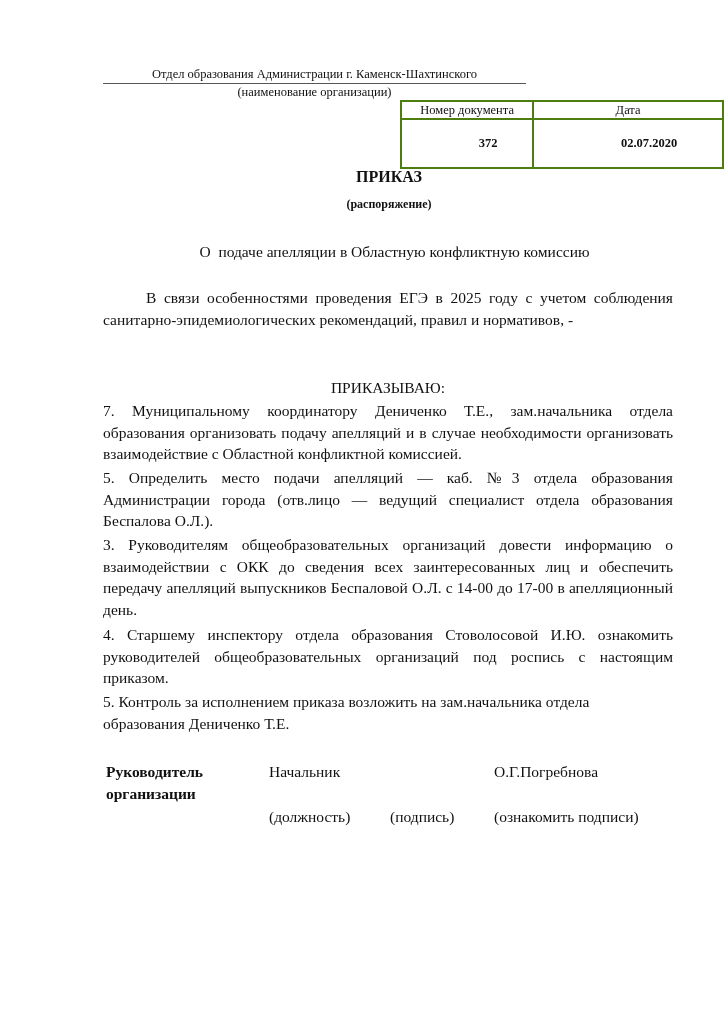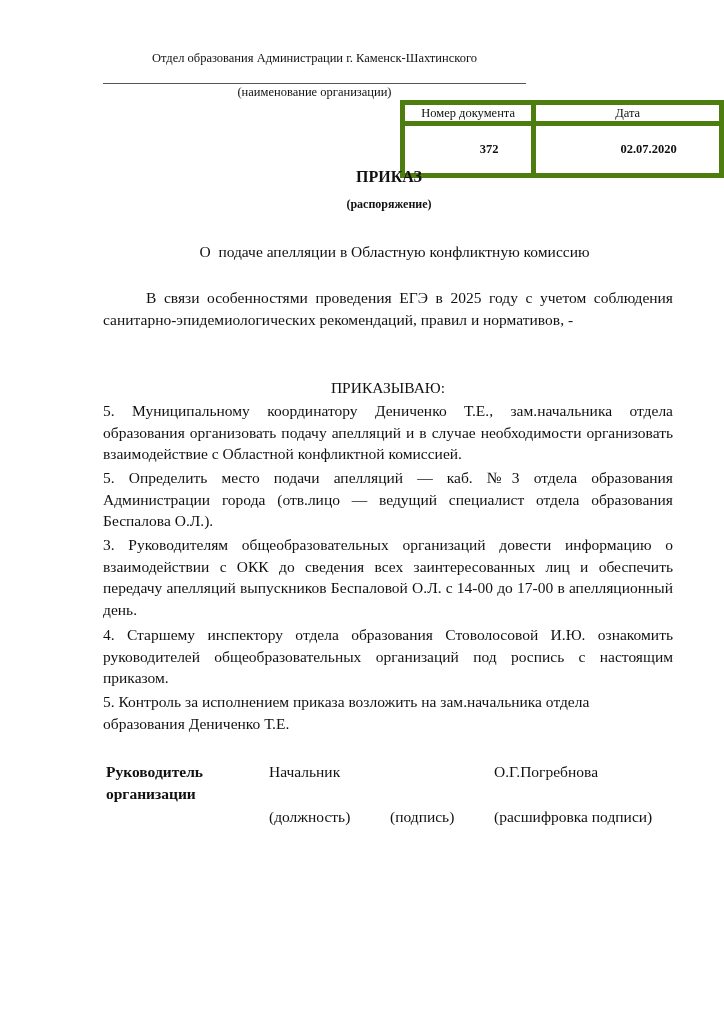--- a/index.html
+++ b/index.html
@@ -11,21 +11,21 @@
       width: 724px;
       height: 1024px;
       position: relative;
       overflow: hidden;
       font-family: "Liberation Serif", "DejaVu Serif", serif;
       color: #111111;
     }
     .abs { position: absolute; }
 
     .org-name {
-      left: 103px; top: 51px; width: 423px;
+      left: 103px; top: 67px; width: 423px;
       text-align: center;
       font-size: 12.5px;
       line-height: 15px;
     }
     .org-underline {
       left: 103px; top: 83px; width: 423px; height: 0;
       border-top: 1px solid #555;
     }
     .org-caption {
       left: 103px; top: 85px; width: 423px;
@@ -33,21 +33,21 @@
       font-size: 12.5px;
       line-height: 15px;
     }
 
     .doc-table {
       left: 400px; top: 100px;
       border-collapse: collapse;
       font-size: 12.5px;
     }
     .doc-table td {
-      border: 5px solid #4d7c0f;
+      border: 2px solid #4d7c0f;
       text-align: center;
       padding: 0;
     }
     .doc-table .head td { height: 16px; line-height: 16px; }
     .doc-table .vals td { height: 47px; font-weight: bold; font-size: 12.5px; padding-left: 42px; }
     .doc-table .c1 { width: 110px; }
     .doc-table .c2 { width: 174px; }
 
     .title {
       left: 0; top: 167px; width: 778px;
@@ -125,24 +125,24 @@
 </tbody>
   </table>
 
 <div class="abs title">ПРИКАЗ</div>
 <div class="abs subtitle">(распоряжение)</div>
 <div class="abs heading">О  подаче апелляции в Областную конфликтную комиссию</div>
 
 <div class="abs para intro">В связи особенностями проведения ЕГЭ в 2025 году с учетом соблюдения санитарно-эпидемиологических рекомендаций, правил и нормативов, -</div>
 <div class="abs order-word">ПРИКАЗЫВАЮ:</div>
 
-<div class="abs para item1">5. Муниципальному координатору Дениченко Т.Е., зам.начальника отдела образования организовать подачу апелляций и в случае необходимости организовать взаимодействие с Областной конфликтной комиссией.</div>
+<div class="abs para item1">7. Муниципальному координатору Дениченко Т.Е., зам.начальника отдела образования организовать подачу апелляций и в случае необходимости организовать взаимодействие с Областной конфликтной комиссией.</div>
 <div class="abs para item2">5. Определить место подачи апелляций — каб. №3 отдела образования Администрации города (отв.лицо — ведущий специалист отдела образования Беспалова О.Л.).</div>
 <div class="abs para item3">3. Руководителям общеобразовательных организаций довести информацию о взаимодействии с ОКК до сведения всех заинтересованных лиц и обеспечить передачу апелляций выпускников Беспаловой О.Л. с 14-00 до 17-00 в апелляционный день.</div>
 <div class="abs para item4">4. Старшему инспектору отдела образования Стоволосовой И.Ю. ознакомить руководителей общеобразовательных организаций под роспись с настоящим приказом.</div>
 <div class="abs para item5">5. Контроль за исполнением приказа возложить на зам.начальника отдела образования Дениченко Т.Е.</div>
 
 <div class="abs sig sig-role-label">Руководитель организации</div>
 <div class="abs sig sig-position">Начальник</div>
 <div class="abs sig sig-name">О.Г.Погребнова</div>
 <div class="abs sig sig-cap-position">(должность)</div>
 <div class="abs sig sig-cap-signature">(подпись)</div>
-<div class="abs sig sig-cap-decoding">(расшифровка подписи)</div>
+<div class="abs sig sig-cap-decoding">(ознакомить подписи)</div>
 
 </body></html>

